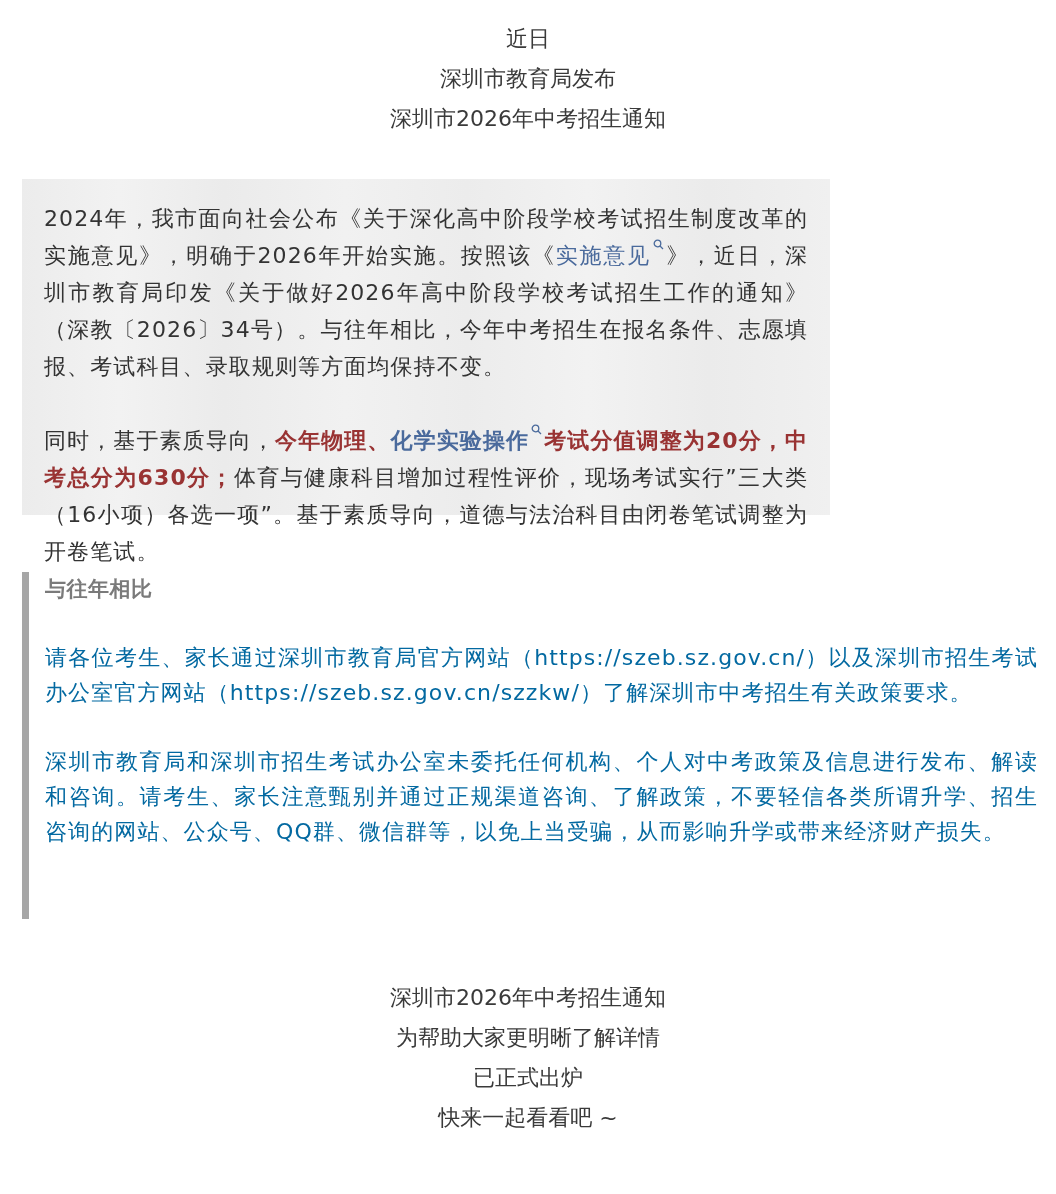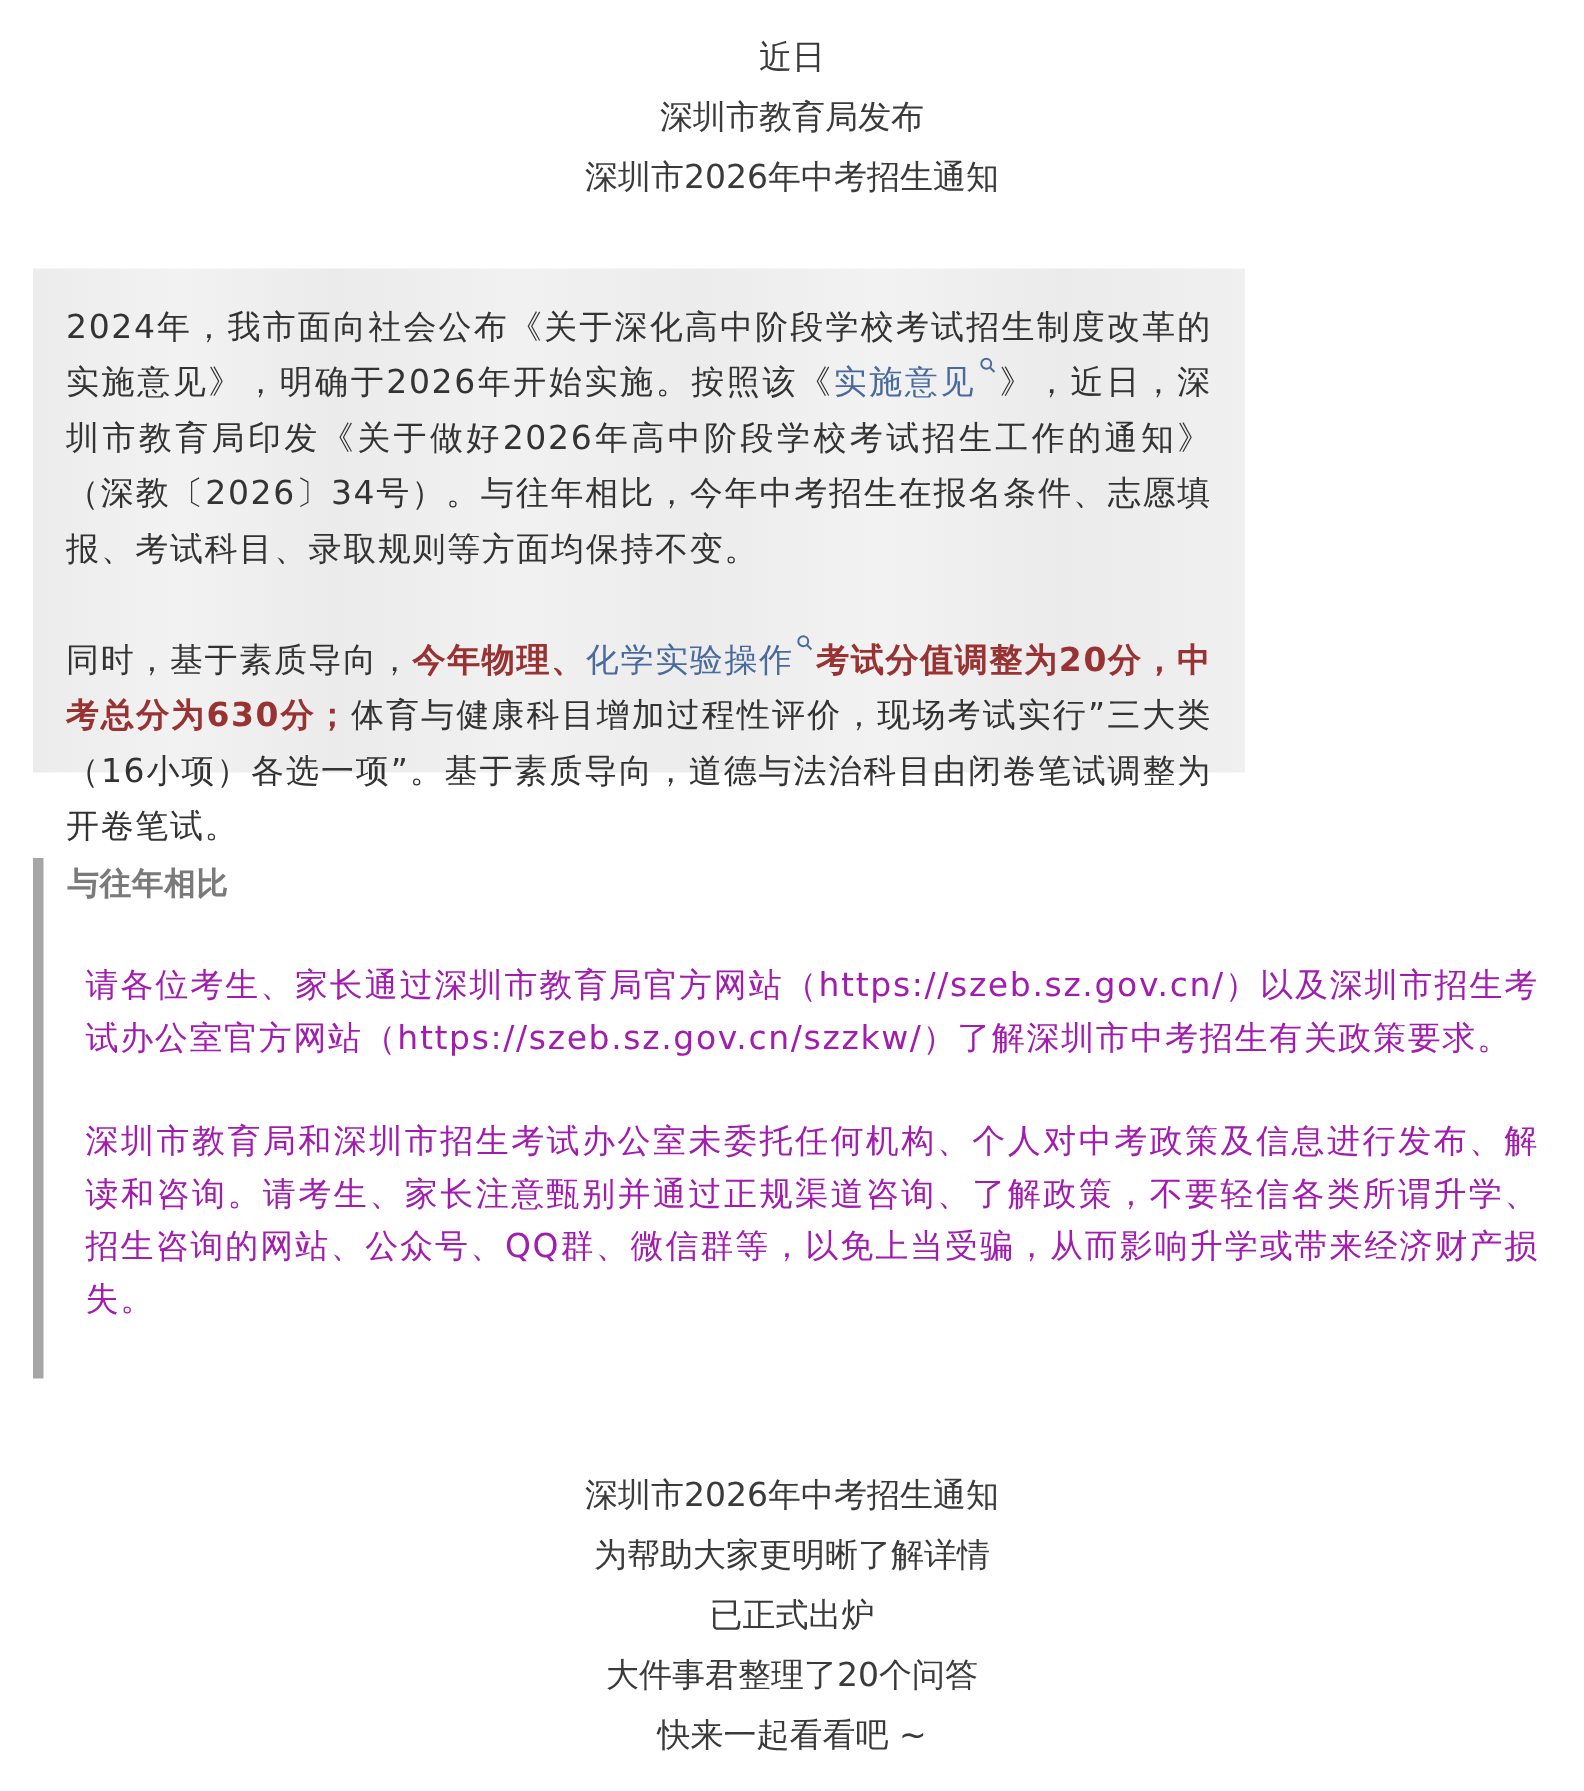--- a/index.html
+++ b/index.html
@@ -21,37 +21,37 @@
     background: linear-gradient(90deg,#ececec 0%,#f2f2f2 12%,#ebebeb 25%,#f1f1f1 40%,#ececec 55%,#f2f2f2 70%,#ebebeb 85%,#f0f0f0 100%);
     box-sizing: border-box; padding: 21px 22px 0 22px;
   }
   .notice-box p {
     margin: 0; font-size: 22px; line-height: 37px; color: #333333;
     letter-spacing: 1.1px; text-align: justify;
   }
   .notice-box p + p { margin-top: 37px; }
   .link-term { color: #4a6a9c; }
   .hl-red { color: #993333; font-weight: bold; }
-  .hl-blue { color: #4a6a9c; font-weight: normal; }
+  .hl-blue { color: #4a6a9c; font-weight: bold; }
   .search-icon {
     display: inline-block; position: relative; width: 11px; height: 14px;
     vertical-align: 10px; margin: 0 2px 0 2px;
   }
   .search-icon svg { position: absolute; left: 0; top: 0; }
 
   .tip-block {
     position: absolute; left: 22px; top: 572px; width: 1016px; height: 347px;
     border-left: 7px solid #a6a6a6; box-sizing: border-box; padding-left: 16px;
   }
   .tip-title {
     font-size: 21px; font-weight: bold; color: #7a7a7a; line-height: 32px;
     margin-top: 1px; letter-spacing: 0.5px;
   }
   .tip-block p {
-    margin: 12px; font-size: 22px; line-height: 35px; color: #a21caf;
+    margin: 0; font-size: 22px; line-height: 35px; color: #0369a1;
     letter-spacing: 1.1px; text-align: justify;
   }
   .tip-block p.first { margin-top: 35px; }
   .tip-block p.second { margin-top: 34px; }
 </style>
 </head>
 <body>
 
 <div id="intro" class="center-block">
   <div class="line">近日</div>
@@ -73,15 +73,14 @@
 <div class="tip-block">
   <div class="tip-title">与往年相比</div>
   <p class="first">请各位考生、家长通过深圳市教育局官方网站（https://szeb.sz.gov.cn/）以及深圳市招生考试办公室官方网站（https://szeb.sz.gov.cn/szzkw/）了解深圳市中考招生有关政策要求。</p>
   <p class="second">深圳市教育局和深圳市招生考试办公室未委托任何机构、个人对中考政策及信息进行发布、解读和咨询。请考生、家长注意甄别并通过正规渠道咨询、了解政策，不要轻信各类所谓升学、招生咨询的网站、公众号、QQ群、微信群等，以免上当受骗，从而影响升学或带来经济财产损失。</p>
 </div>
 
 <div id="outro" class="center-block">
   <div class="line">深圳市2026年中考招生通知</div>
   <div class="line">为帮助大家更明晰了解详情</div>
   <div class="line">已正式出炉</div>
-  <div class="line">大件事君整理了20个问答</div>
   <div class="line">快来一起看看吧 ~</div>
 </div>
 
 </body></html>

